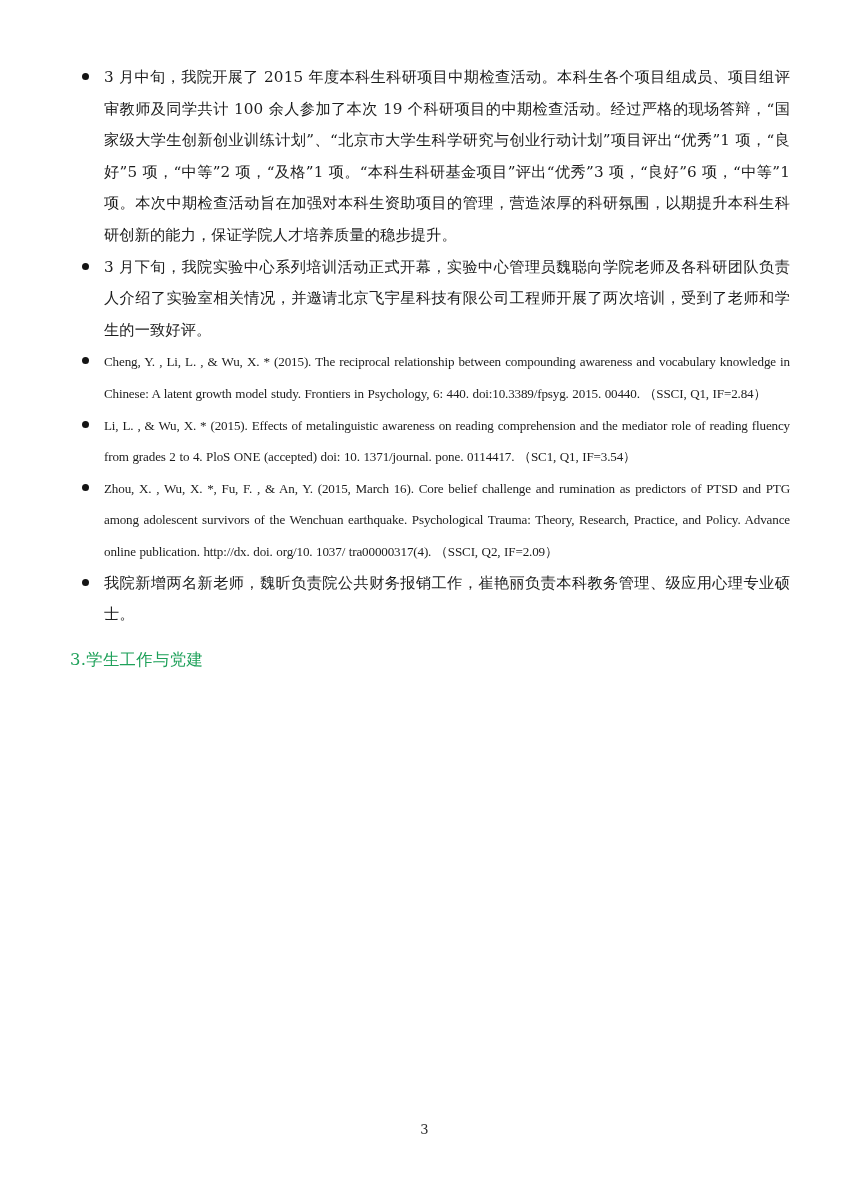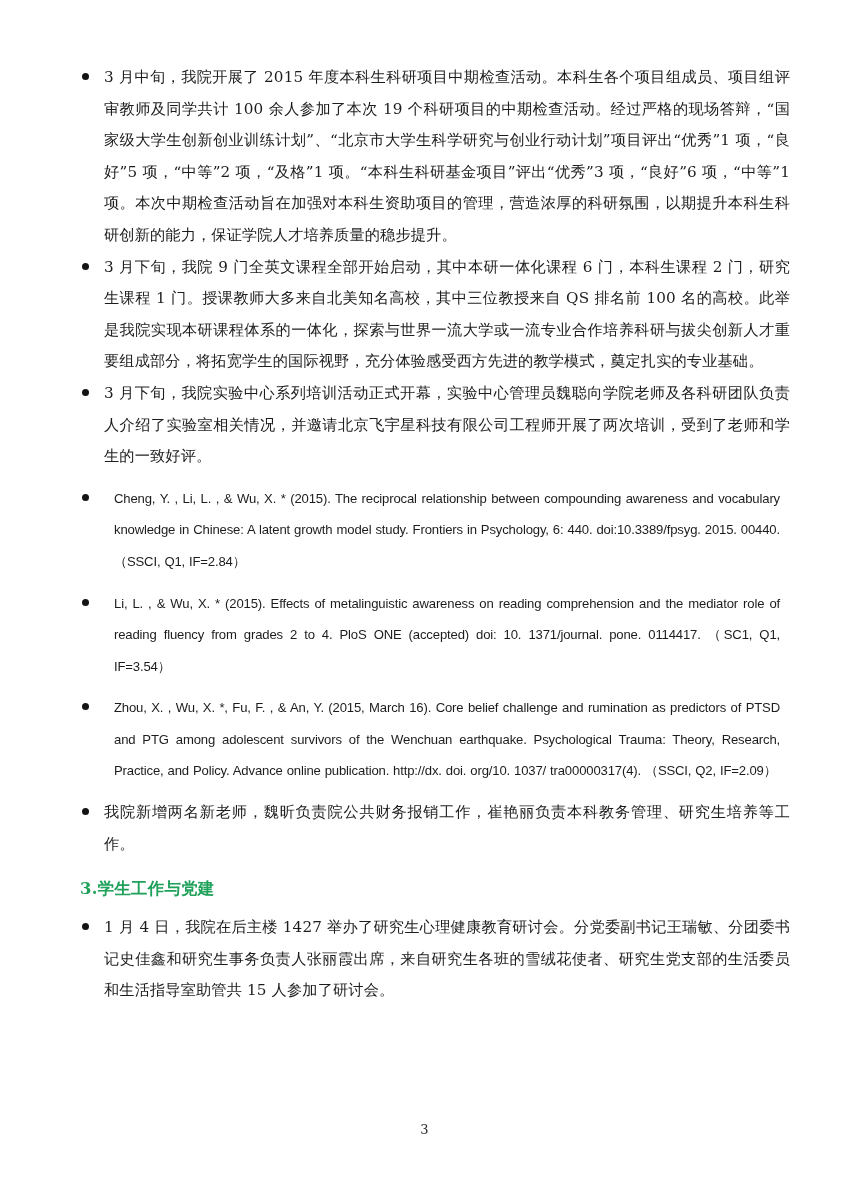--- a/index.html
+++ b/index.html
@@ -48,35 +48,35 @@
     font-family: "DejaVu Serif", "Liberation Serif", serif;
     font-size: 15.2px;
     line-height: 31.6px;
     text-align: justify;
     text-justify: inter-ideograph;
     letter-spacing: 0.15px;
     color: #1c1c1c;
     margin: 0;
   }
   .para-en {
-    font-family: Liberation Sans, sans-serif;
+    font-family: Liberation Serif, serif;
     font-size: 13.1px;
     line-height: 31.6px;
     text-align: justify;
     letter-spacing: -0.15px;
     color: #1c1c1c;
-    margin: 10px;
+    margin: 0;
     word-spacing: 0.5px;
   }
   h2.section-heading {
     font-family: "DejaVu Serif", "Liberation Serif", serif;
     font-size: 16.4px;
-    font-weight: bold;
+    font-weight: normal;
     line-height: 30px;
-    margin: 14px 0 8px 21px;
+    margin: 14px 0 8px 11px;
     letter-spacing: 0.3px;
   }
   .page-number {
     position: absolute;
     left: 0;
     top: 1122px;
     width: 849px;
     text-align: center;
     font-family: "DejaVu Serif", "Liberation Serif", serif;
     font-size: 13px;
@@ -89,49 +89,39 @@
 <div class="page">
   <div class="content">
 
     <ul class="bullets">
       <li class="bullet">
         <span class="dot"></span>
         <p class="para-cn">3 月中旬，我院开展了 2015 年度本科生科研项目中期检查活动。本科生各个项目组成员、项目组评审教师及同学共计 100 余人参加了本次 19 个科研项目的中期检查活动。经过严格的现场答辩，“国家级大学生创新创业训练计划”、“北京市大学生科学研究与创业行动计划”项目评出“优秀”1 项，“良好”5 项，“中等”2 项，“及格”1 项。“本科生科研基金项目”评出“优秀”3 项，“良好”6 项，“中等”1 项。本次中期检查活动旨在加强对本科生资助项目的管理，营造浓厚的科研氛围，以期提升本科生科研创新的能力，保证学院人才培养质量的稳步提升。</p>
       </li>
       <li class="bullet">
         <span class="dot"></span>
-        <p class="para-cn">3 月下旬，我院 9 门全英文课程全部开始启动，其中本研一体化课程 6 门，本科生课程 2 门，研究生课程 1 门。授课教师大多来自北美知名高校，其中三位教授来自 QS 排名前 100 名的高校。此举是我院实现本研课程体系的一体化，探索与世界一流大学或一流专业合作培养科研与拔尖创新人才重要组成部分，将拓宽学生的国际视野，充分体验感受西方先进的教学模式，奠定扎实的专业基础。</p>
-      </li>
-      <li class="bullet">
-        <span class="dot"></span>
         <p class="para-cn">3 月下旬，我院实验中心系列培训活动正式开幕，实验中心管理员魏聪向学院老师及各科研团队负责人介绍了实验室相关情况，并邀请北京飞宇星科技有限公司工程师开展了两次培训，受到了老师和学生的一致好评。</p>
       </li>
       <li class="bullet">
         <span class="dot"></span>
         <p class="para-en">Cheng, Y. , Li, L. , &amp; Wu, X. * (2015). The reciprocal relationship between compounding awareness and vocabulary knowledge in Chinese: A latent growth model study. Frontiers in Psychology, 6: 440. doi:10.3389/fpsyg. 2015. 00440. （SSCI, Q1, IF=2.84）</p>
       </li>
       <li class="bullet">
         <span class="dot"></span>
         <p class="para-en">Li, L. , &amp; Wu, X. * (2015). Effects of metalinguistic awareness on reading comprehension and the mediator role of reading fluency from grades 2 to 4. PloS ONE (accepted)  doi: 10. 1371/journal. pone. 0114417.   （SC1, Q1, IF=3.54）</p>
       </li>
       <li class="bullet">
         <span class="dot"></span>
         <p class="para-en">Zhou, X. , Wu, X. *, Fu, F. , &amp; An, Y. (2015, March 16). Core belief challenge and rumination as predictors of PTSD and PTG among adolescent survivors of the Wenchuan earthquake. Psychological Trauma: Theory, Research, Practice, and Policy.  Advance online publication. http://dx. doi. org/10. 1037/ tra00000317(4).  （SSCI, Q2, IF=2.09）</p>
       </li>
       <li class="bullet">
         <span class="dot"></span>
-        <p class="para-cn">我院新增两名新老师，魏昕负责院公共财务报销工作，崔艳丽负责本科教务管理、研究生培养等工作。</p>
+        <p class="para-cn">我院新增两名新老师，魏昕负责院公共财务报销工作，崔艳丽负责本科教务管理、级应用心理专业硕士。</p>
       </li>
     </ul>
 
     <h2 class="section-heading" style="color: rgb(31, 161, 90);">3.学生工作与党建</h2>
 
-    <ul class="bullets">
-      <li class="bullet">
-        <span class="dot"></span>
-        <p class="para-cn">1 月 4 日，我院在后主楼 1427 举办了研究生心理健康教育研讨会。分党委副书记王瑞敏、分团委书记史佳鑫和研究生事务负责人张丽霞出席，来自研究生各班的雪绒花使者、研究生党支部的生活委员和生活指导室助管共 15 人参加了研讨会。</p>
-      </li>
-    </ul>
 
   </div>
 
   <div class="page-number">3</div>
 </div>
 
 </body></html>

